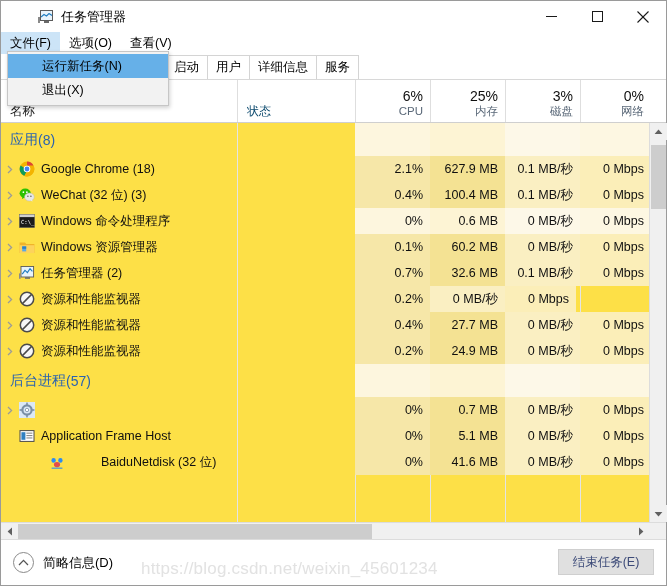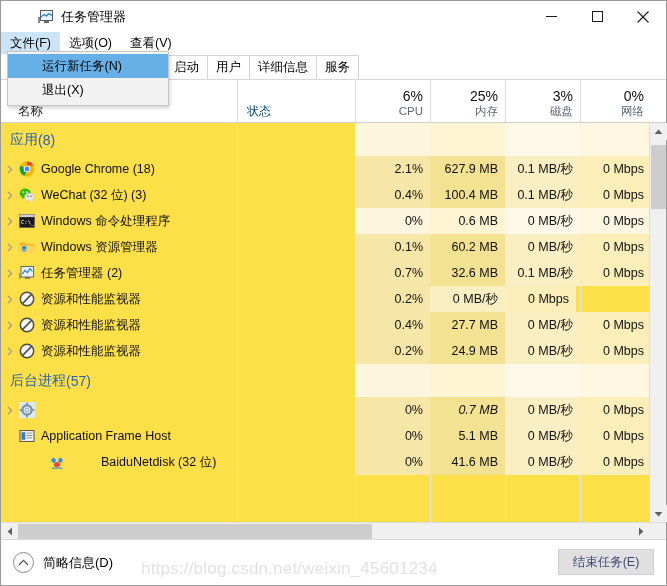--- a/index.html
+++ b/index.html
@@ -108,21 +108,21 @@
     border-bottom: 1px solid #cfcfcf;
     position: relative;
   }
   .ch {
     position: relative; display: flex; flex-direction: column;
     justify-content: flex-end; align-items: flex-end;
     padding-bottom: 3px; padding-right: 7px;
     border-left: 1px solid #dedede;
   }
   .ch:first-child { border-left: none; }
-  .ch.namecol { align-items: flex-start; padding-left: 17px; }
+  .ch.namecol { align-items: flex-start; padding-left: 9px; }
   .ch .pct { font-size: 14px; color: #101010; line-height: 16px; }
   .ch .lbl { font-size: 11.5px; color: #5a6878; line-height: 15px; }
   .ch.namecol .lbl { color: #202020; font-size: 12.5px; }
   .ch.statcol .lbl { color: #0c4a6e; font-size: 12px; }
 
   
   #listwrap { flex: 1 1 auto; display: flex; position: relative; min-height: 0; }
   #listcols { flex: 1 1 auto; position: relative; overflow: hidden; background: #fde047; }
   .grid { position: absolute; inset: 0; display: flex; pointer-events: none; }
   .gridcell { border-left: 1px solid #e4e4e4; }
@@ -483,21 +483,21 @@
                   <circle cx="8" cy="8" r="1.7" fill="#ffffff" stroke="#7a8fa5" stroke-width="0.8"></circle>
                   <rect x="7.2" y="0.6" width="1.6" height="2.6" fill="#7a8fa5"></rect>
                   <rect x="7.2" y="12.8" width="1.6" height="2.6" fill="#7a8fa5"></rect>
                   <rect x="0.6" y="7.2" width="2.6" height="1.6" fill="#7a8fa5"></rect>
                   <rect x="12.8" y="7.2" width="2.6" height="1.6" fill="#7a8fa5"></rect>
                 </svg></span>
               <span class="nm"></span>
             </div>
             <div class="cell-status" style="width: 118px; flex: 0 0 118px;"></div>
             <div class="cell-num" style="width: 75px; flex: 0 0 75px; align-self: stretch; display: flex; align-items: center; justify-content: flex-end; background: rgb(246, 231, 168);">0%</div>
-            <div class="cell-num" style="width: 75px; flex: 0 0 75px; align-self: stretch; display: flex; align-items: center; justify-content: flex-end; background: rgb(244, 226, 147); font-style: italic;">0.7 MB</div>
+            <div class="cell-num" style="width: 75px; flex: 0 0 75px; align-self: stretch; display: flex; align-items: center; justify-content: flex-end; background: rgb(244, 226, 147);">0.7 MB</div>
             <div class="cell-num" style="width: 75px; flex: 0 0 75px; align-self: stretch; display: flex; align-items: center; justify-content: flex-end; background: rgb(250, 239, 194);">0 MB/秒</div>
             <div class="cell-num" style="width: 71px; flex: 0 0 71px; align-self: stretch; display: flex; align-items: center; justify-content: flex-end; background: rgb(251, 238, 184);">0 Mbps</div>
           </div>
           <div class="row">
             <div class="cell-name" style="width: 236px; flex: 0 0 236px;">
               <span class="chev"></span>
               <span class="appicon"><svg width="16" height="16" viewBox="0 0 16 16">
                   <rect x="1" y="2.6" width="14" height="10.8" fill="#ffffff" stroke="#4a4a4a" stroke-width="1"></rect>
                   <rect x="2.4" y="4.2" width="4" height="7.6" fill="#2f7fc1"></rect>
                   <rect x="7.4" y="4.6" width="6" height="1.1" fill="#8a8a8a"></rect>

